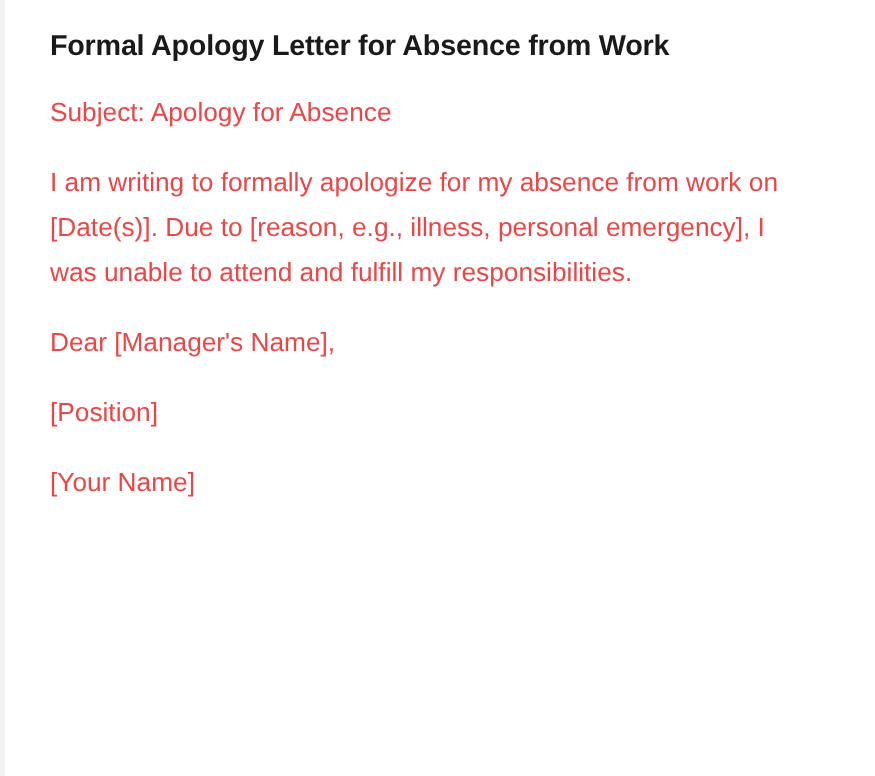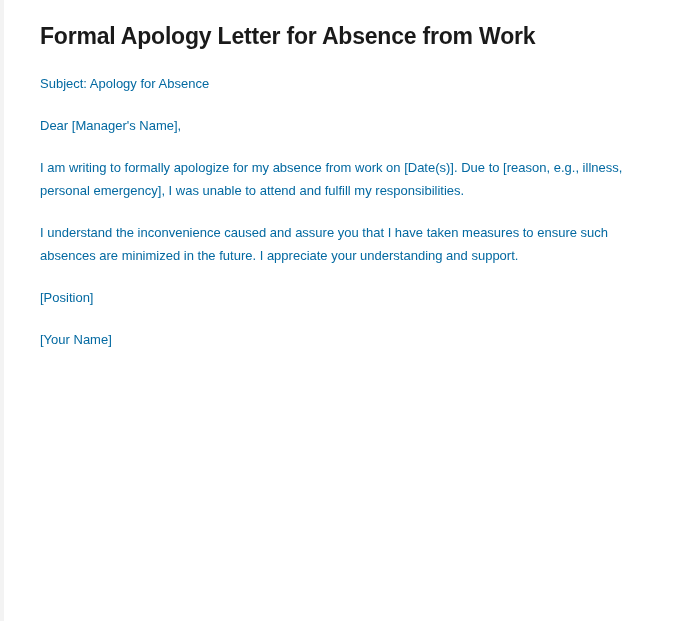--- a/index.html
+++ b/index.html
@@ -32,46 +32,45 @@
   }
   .doc-title {
     font-size: 23px;
     line-height: 1.25;
     font-weight: bold;
     color: #1a1a1a;
     margin: 0 0 22px 0;
     letter-spacing: -0.2px;
   }
   .para {
-    font-size: 13px;
+    font-size: 21px;
     line-height: 1.72;
-    color: #0369a1;
+    color: #ef4444;
     margin: 0 0 20px 0;
     max-width: 600px;
     font-weight: 400;
   }
   .para:last-child {
     margin-bottom: 0;
   }
 </style>
 </head>
 <body>
 
 <div class="page">
 
   <div class="left-rule"></div>
 
   <h1 class="doc-title">Formal Apology Letter for Absence from Work</h1>
 
   <p class="para">Subject: Apology for Absence</p>
 
+  <p class="para">I am writing to formally apologize for my absence from work on [Date(s)]. Due to [reason, e.g., illness, personal emergency], I was unable to attend and fulfill my responsibilities.</p>
+
   <p class="para">Dear [Manager's Name],</p>
 
-  <p class="para">I am writing to formally apologize for my absence from work on [Date(s)]. Due to [reason, e.g., illness, personal emergency], I was unable to attend and fulfill my responsibilities.</p>
-
-  <p class="para">I understand the inconvenience caused and assure you that I have taken measures to ensure such absences are minimized in the future. I appreciate your understanding and support.</p>
 
 
   <p class="para">[Position]</p>
 
   <p class="para">[Your Name]</p>
 
 </div>
 
 </body></html>

